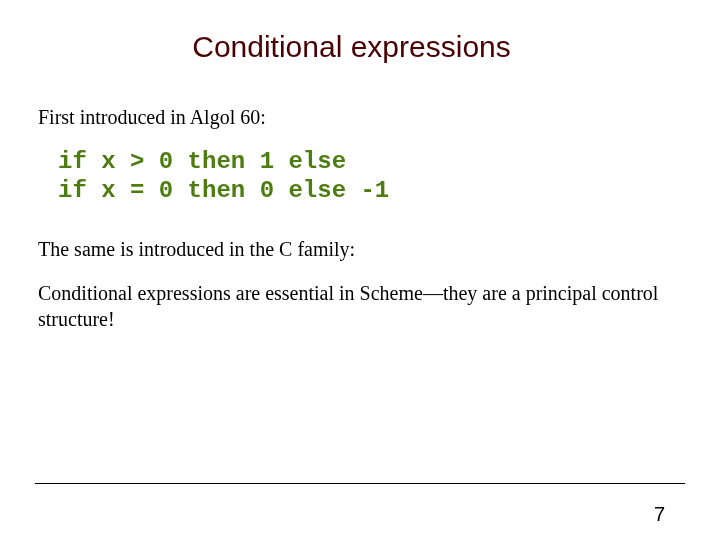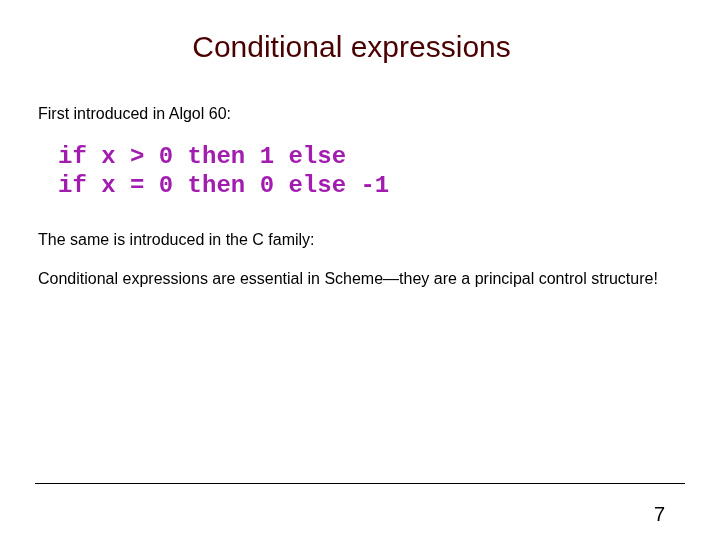--- a/index.html
+++ b/index.html
@@ -20,29 +20,30 @@
     position: relative;
   }
   .title {
     text-align: center;
     font-size: 30px;
     color: #4a0000;
     margin: 10px 0 40px 0;
     font-weight: normal;
   }
   .body-text {
-    font-size: 16px;
+    font-size: 20px;
     line-height: 1.3;
     margin: 0 0 18px 0;
+    font-family: Liberation Serif, serif;
   }
   .code-block {
     font-family: "Courier New", Courier, monospace;
     font-size: 24px;
     font-weight: bold;
-    color: #a21caf;
+    color: #4d7c0f;
     white-space: pre;
     margin: 0 0 30px 20px;
     line-height: 1.2;
   }
   .rule {
     position: absolute;
     bottom: 48px;
     left: 35px;
     right: 35px;
     border: none;

